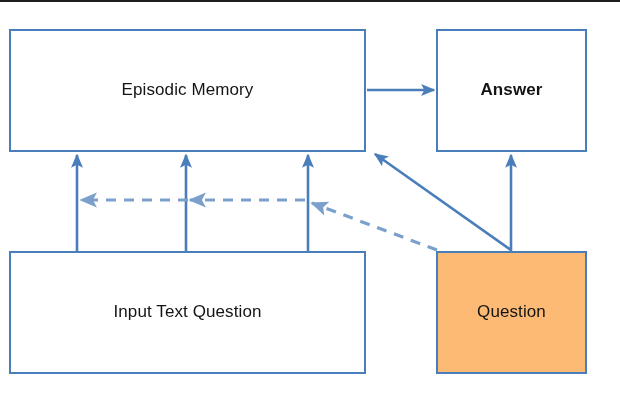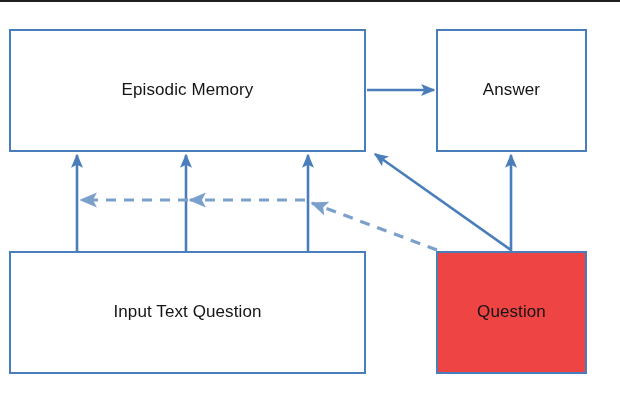--- a/index.html
+++ b/index.html
@@ -90,24 +90,24 @@
     <line x1="188" y1="200" x2="81" y2="200" stroke="#7ba0cc" stroke-width="3.2" stroke-dasharray="10 8" marker-end="url(#arrowDashed)"></line>
 
     <line x1="437" y1="250" x2="312" y2="203" stroke="#7ba0cc" stroke-width="3.2" stroke-dasharray="10 8" marker-end="url(#arrowDashed)"></line>
   </svg>
 
   <div class="node" id="node-episodic-memory" style="left: 9px; top: 29px; width: 357px; height: 123px; border-color: rgb(74, 126, 187); background: rgb(255, 255, 255);">
     <span class="node-label" style="color: rgb(20, 20, 20);">Episodic Memory</span>
   </div>
 
   <div class="node" id="node-answer" style="left: 436px; top: 29px; width: 151px; height: 123px; border-color: rgb(74, 126, 187); background: rgb(255, 255, 255);">
-    <span class="node-label" style="color: rgb(20, 20, 20);">Answer</span>
+    <span class="node-label" style="color: rgb(20, 20, 20); font-weight: bold;">Answer</span>
   </div>
 
   <div class="node" id="node-input-text" style="left: 9px; top: 251px; width: 357px; height: 123px; border-color: rgb(74, 126, 187); background: rgb(255, 255, 255);">
     <span class="node-label" style="color: rgb(20, 20, 20);">Input Text Question</span>
   </div>
 
-  <div class="node" id="node-question" style="left: 436px; top: 251px; width: 151px; height: 123px; border-color: rgb(74, 126, 187); background: #ef4444;">
+  <div class="node" id="node-question" style="left: 436px; top: 251px; width: 151px; height: 123px; border-color: rgb(74, 126, 187); background: #fdba74;">
     <span class="node-label" style="color: rgb(20, 20, 20);">Question</span>
   </div>
 
 </div>
 
 </body></html>

